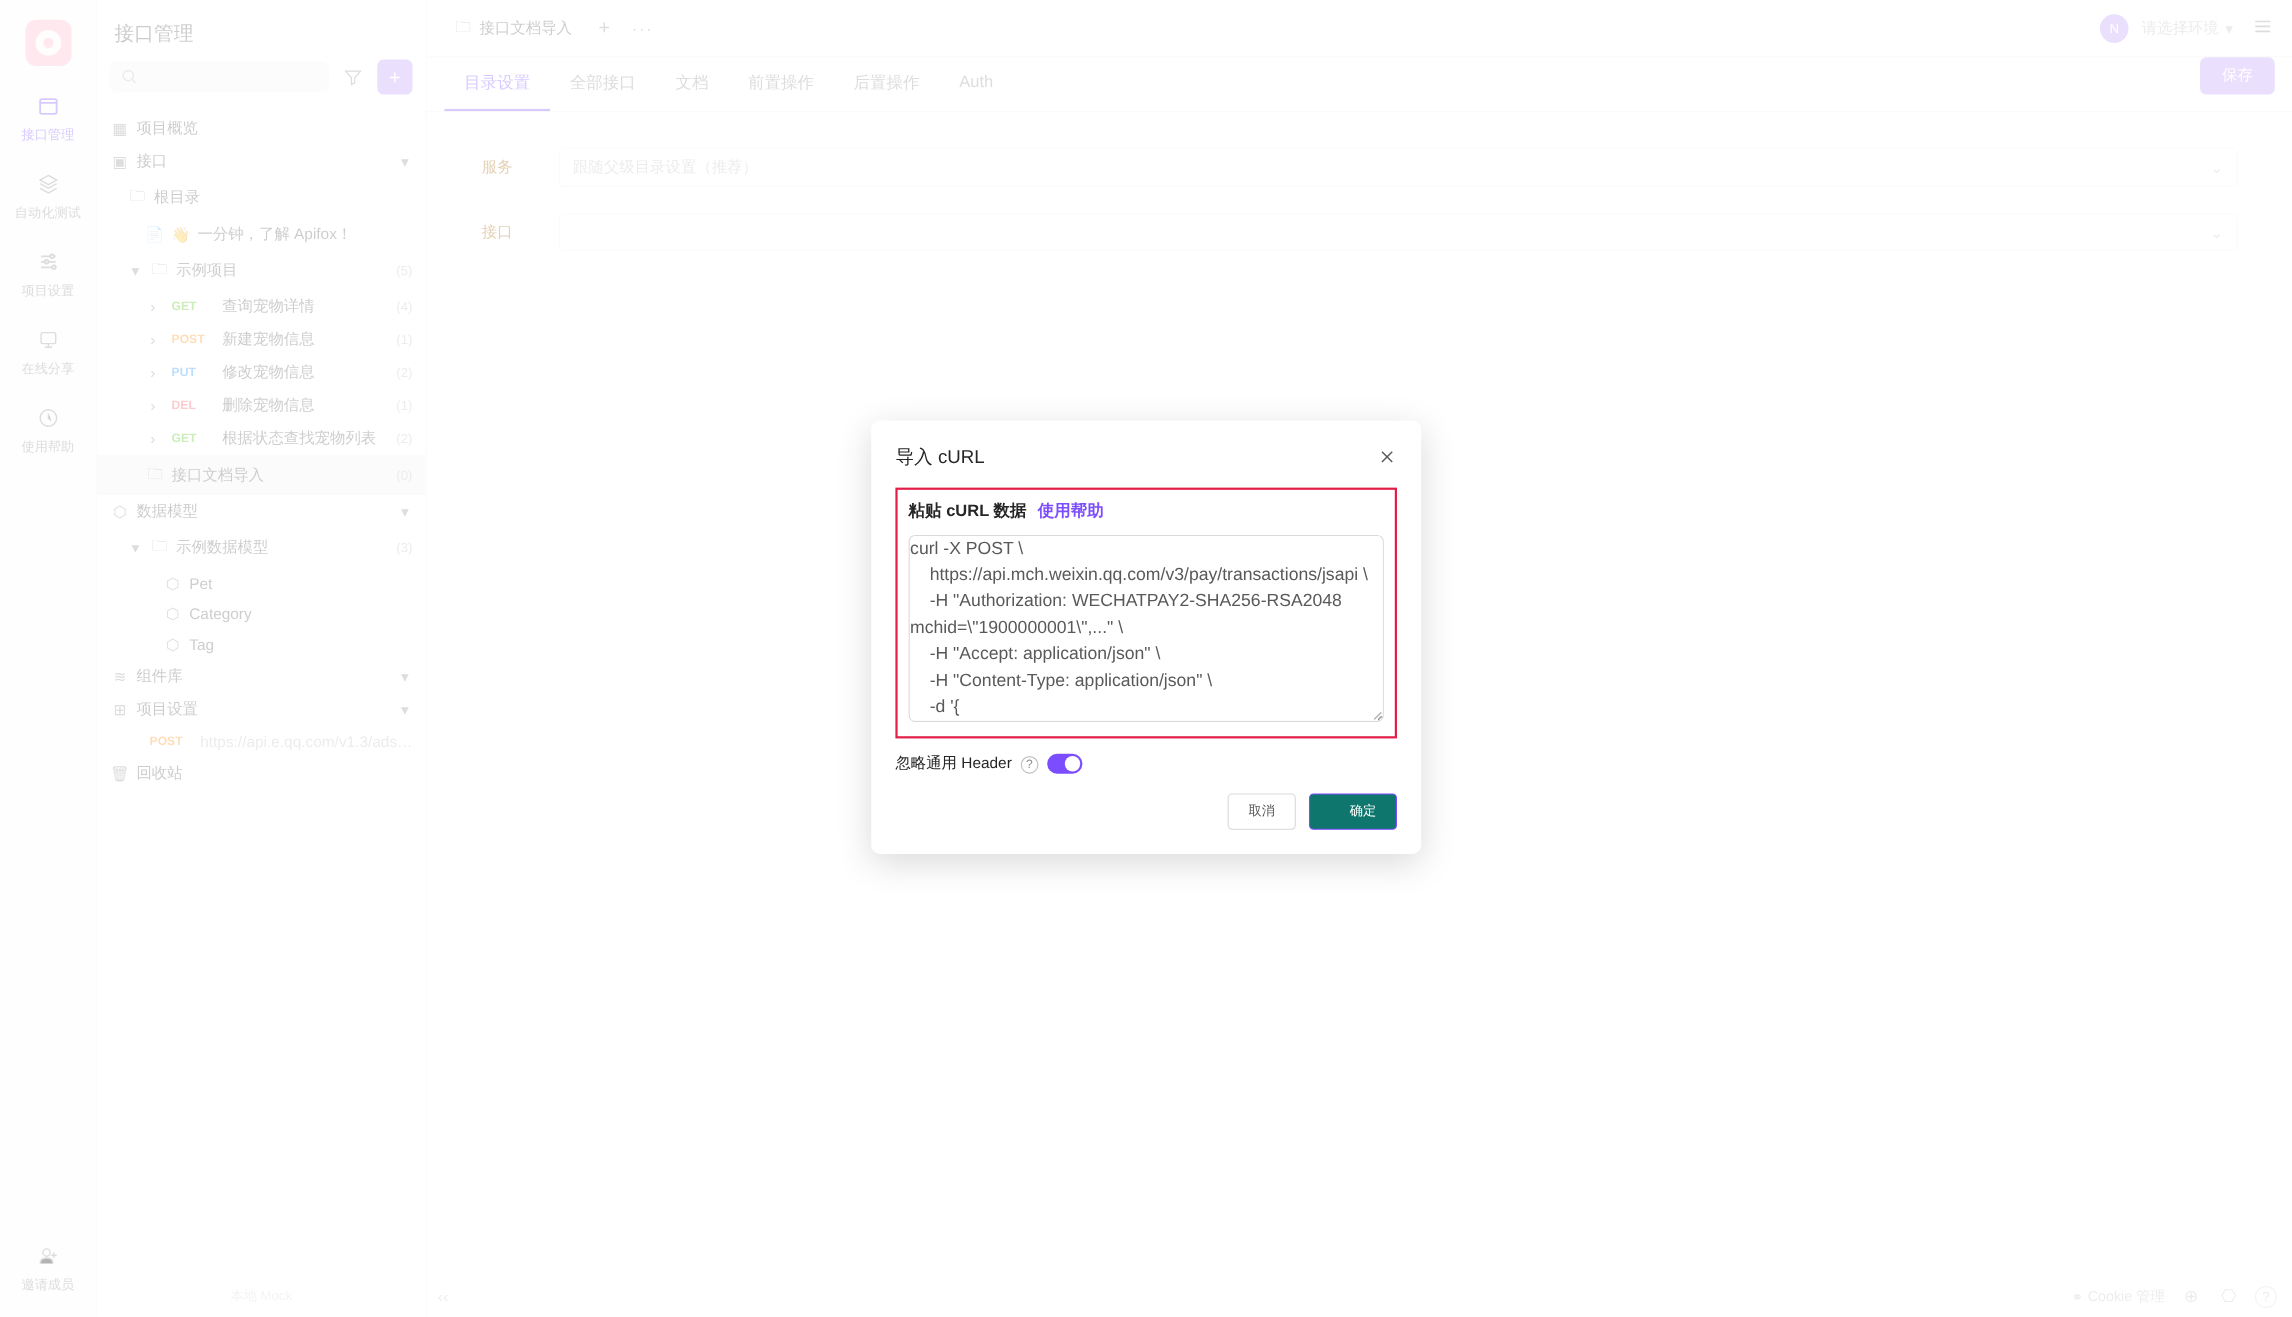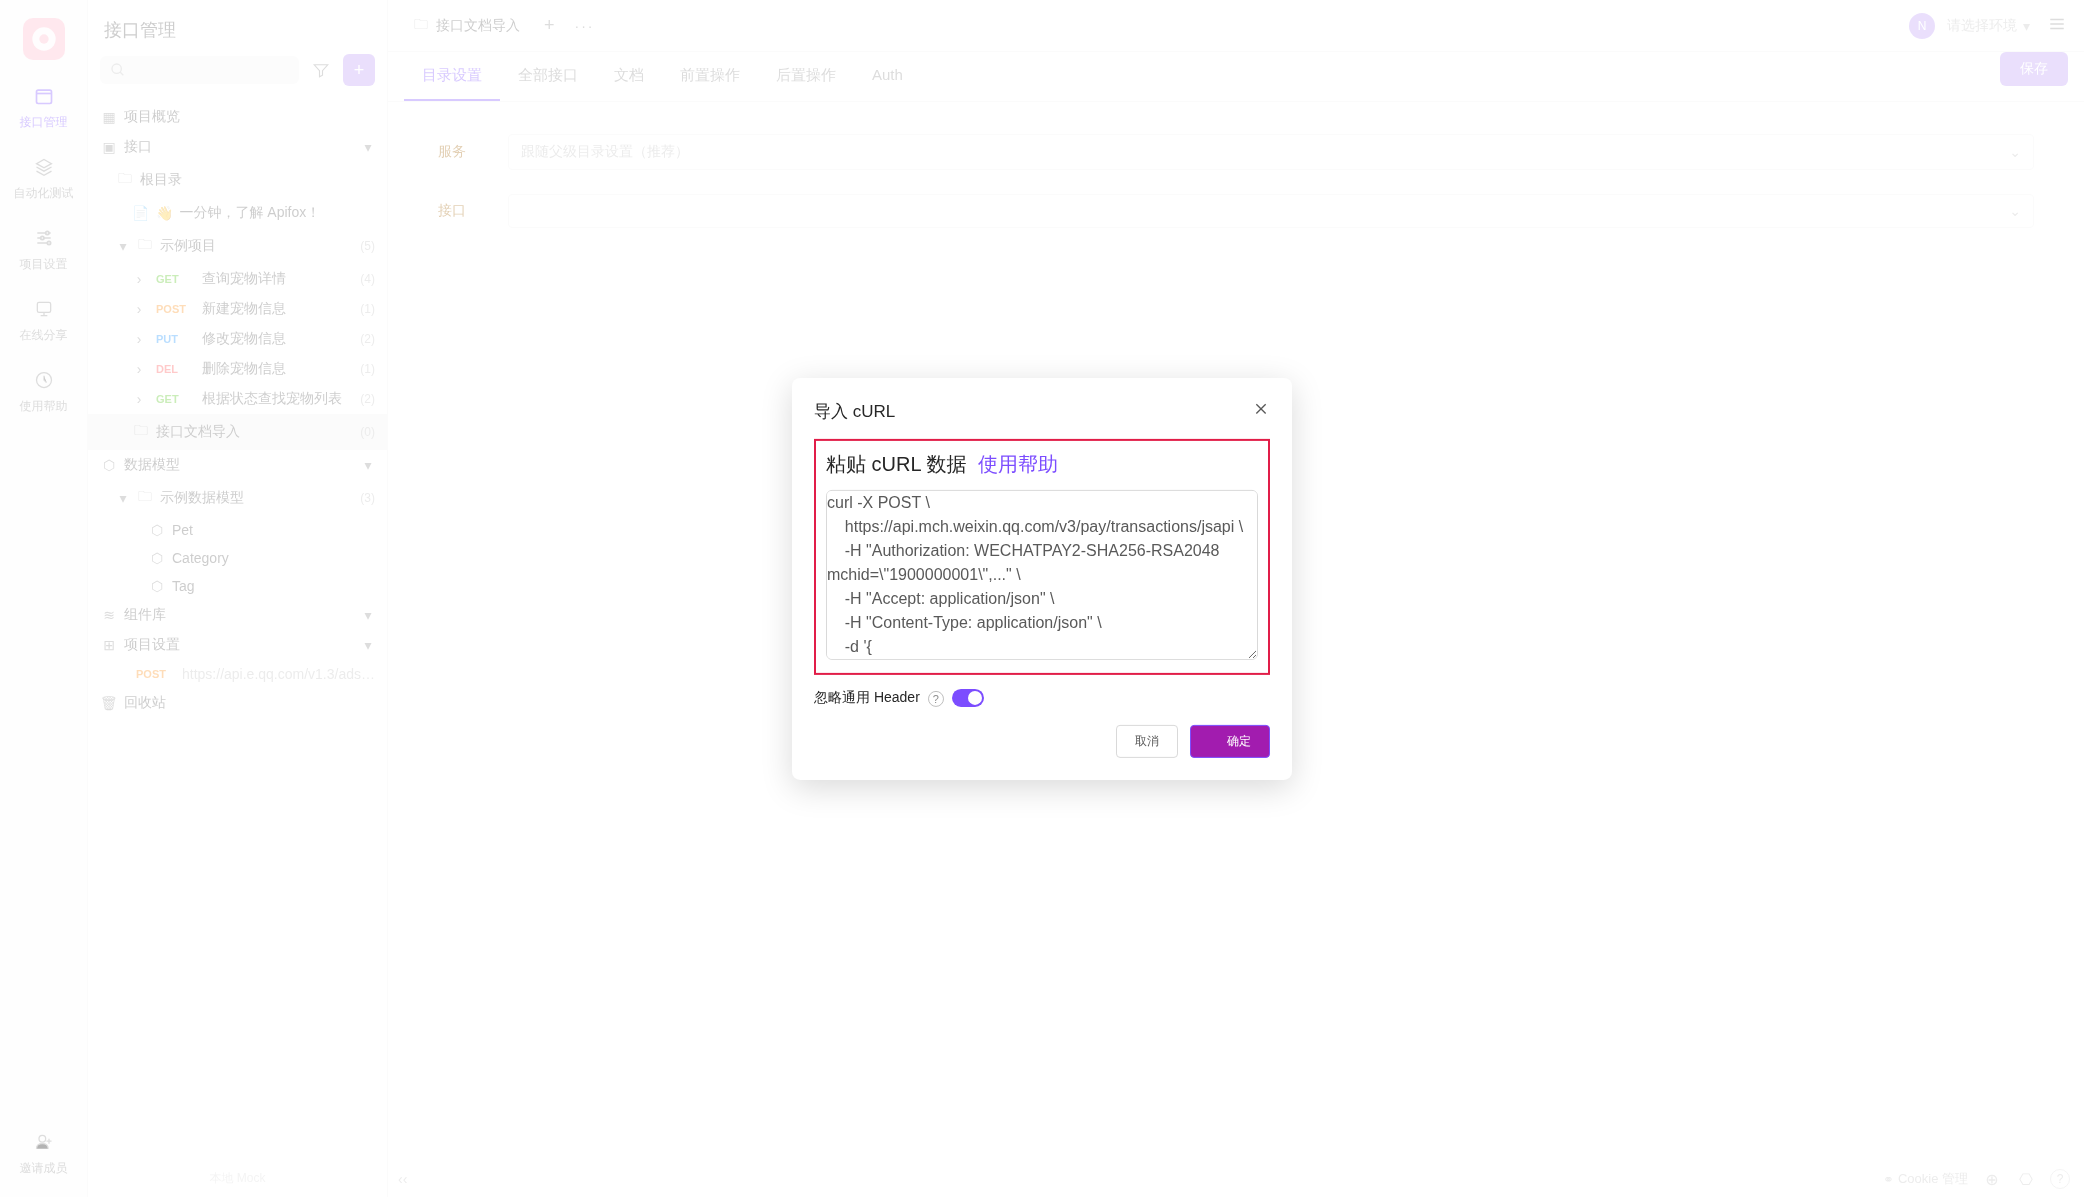--- a/index.html
+++ b/index.html
@@ -70,37 +70,37 @@
     .collapse-btn { position: absolute; bottom: 10px; left: 10px; color: #bfbfbf; cursor: pointer; }
     
     
     .footer-bar { position: absolute; bottom: 8px; right: 14px; display: flex; align-items: center; gap: 14px; color: #bfbfbf; font-size: 13px; }
     .footer-link { display: flex; align-items: center; gap: 4px; cursor: pointer; }
     .footer-icon { width: 20px; height: 20px; display: flex; align-items: center; justify-content: center; cursor: pointer; border-radius: 50%; border: 1px solid #d9d9d9; font-size: 12px; }
     .footer-icon.plain { border: none; font-size: 16px; }
     
     
     .modal { position: fixed; top: 50%; left: 50%; transform: translate(-50%, -55%); width: 500px; background: #fff; border-radius: 8px; box-shadow: 0 8px 32px rgba(0,0,0,0.15); z-index: 20; padding: 22px; }
-    .modal-head { display: flex; justify-content: space-between; margin-bottom: 16px; }
+    .modal-head { display: flex; justify-content: space-between; align-items: center; margin-bottom: 16px; }
     .modal-title { font-size: 17px; color: #262626; }
     .modal-close { cursor: pointer; color: #595959; width: 18px; height: 18px; display: flex; align-items: center; justify-content: center; }
     .modal-section { border: 2px solid #e11d48; padding: 10px; margin-bottom: 14px; }
-    .modal-label-row { margin-bottom: 12px; font-size: 20px; }
+    .modal-label-row { margin-bottom: 12px; font-size: 15px; font-weight: bold; }
     .modal-label { color: #262626; }
     .modal-help { color: #7c4dff; cursor: pointer; margin-left: 6px; }
     .modal-textarea { width: 100%; min-height: 170px; border: 1px solid #d9d9d9; border-radius: 6px; font-family: inherit; font-size: 16px; color: #595959; line-height: 1.5; resize: vertical; }
     .modal-textarea::-webkit-scrollbar { width: 8px; }
     .modal-textarea::-webkit-scrollbar-thumb { background: #d9d9d9; border-radius: 4px; }
     .modal-option { display: flex; align-items: flex-end; gap: 8px; margin-bottom: 18px; font-size: 14px; color: #262626; }
     .help-icon { width: 16px; height: 16px; border: 1px solid #bfbfbf; border-radius: 50%; display: flex; align-items: center; justify-content: center; font-size: 11px; color: #8c8c8c; }
     .toggle { width: 32px; height: 18px; background: #7c4dff; border-radius: 9px; position: relative; cursor: pointer; }
     .toggle::after { content: ''; position: absolute; width: 14px; height: 14px; background: #fff; border-radius: 50%; top: 2px; right: 2px; }
     .modal-actions { display: flex; justify-content: flex-end; gap: 12px; }
     .btn { padding: 7px 18px; border-radius: 4px; cursor: pointer; font-size: 12px; border: 1px solid #d9d9d9; background: #fff; color: #595959; }
-    .btn-primary { background: #a21caf; color: #fff; border-color: #7c4dff; padding-left: 36px; }
+    .btn-primary { background: #0f766e; color: #fff; border-color: #7c4dff; padding-left: 36px; }
     
     .pl1 { padding-left: 28px; }
     .pl2 { padding-left: 44px; }
     .pl3 { padding-left: 60px; }
   </style>
 </head>
 <body>
 
 <div class="app">
 

